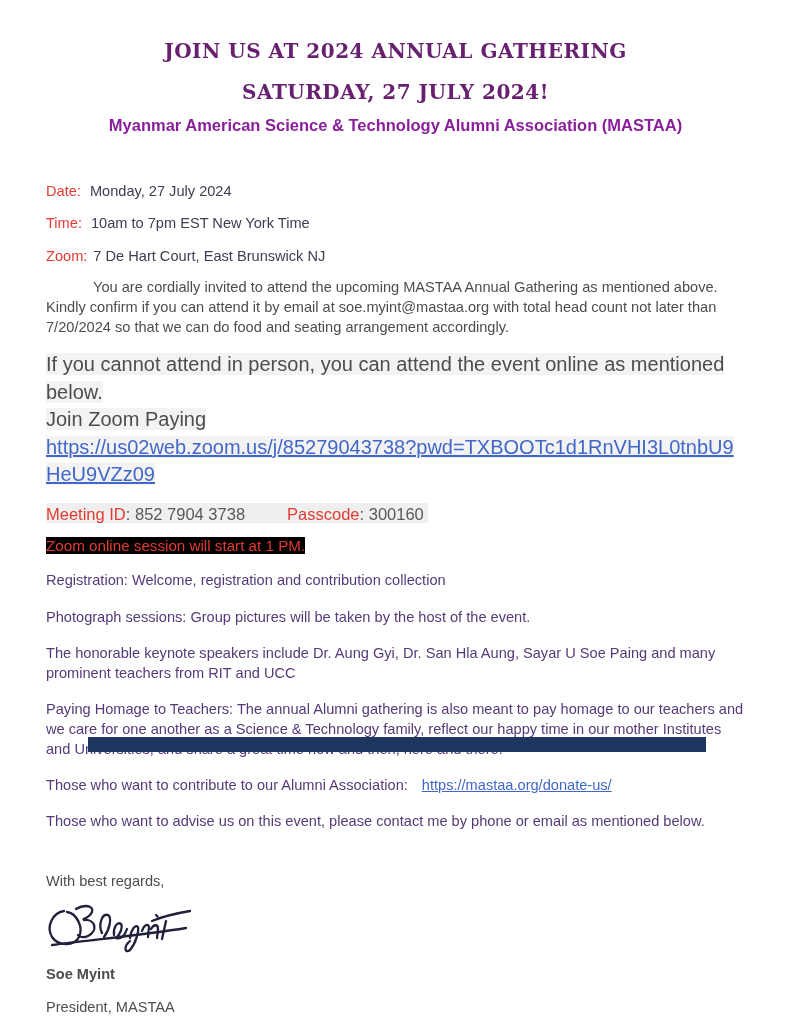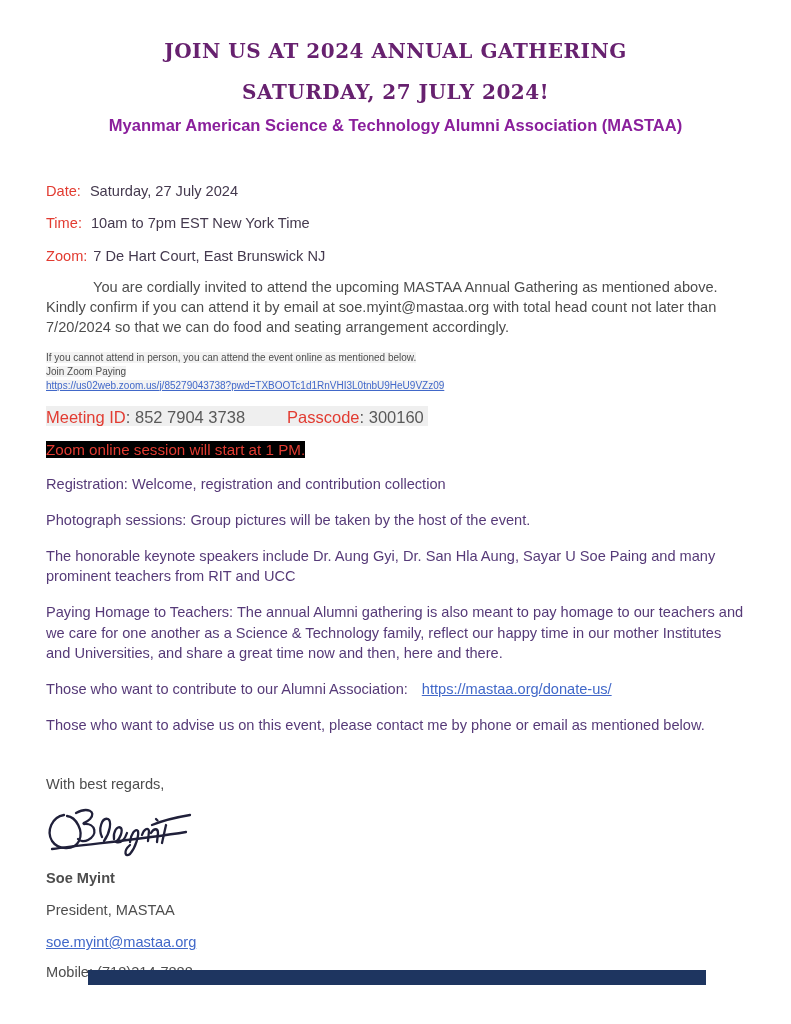--- a/index.html
+++ b/index.html
@@ -1,21 +1,21 @@
 <!DOCTYPE html>
 <html><head>
 <meta charset="utf-8">
 <style>
   html,body{margin:0;padding:0;background:#ffffff;}
   body{
     width:791px;height:1024px;position:relative;overflow:hidden;
     font-family:"Liberation Sans","DejaVu Sans",sans-serif;
     -webkit-font-smoothing:antialiased;
   }
-  .doc{position:relative;width:791px;height:985px;box-sizing:border-box;padding:38px 46px 0 46px;}
+  .doc{position:relative;width:791px;height:752px;box-sizing:border-box;padding:38px 46px 0 46px;}
 
   
   .title{
     font-family:"DejaVu Serif","Liberation Serif",serif;
     font-weight:bold;color:#67216f;text-align:center;
     font-size:20px;letter-spacing:.5px;margin:0 0 15px 0;line-height:1.3;
   }
   .title2{margin:0 0 10px 0;}
   .org{
     font-weight:bold;color:#8a1f9c;text-align:center;
@@ -29,21 +29,21 @@
 
   .red{color:#e23b31;}
   .gray{color:#4d4d4d;}
   .purple{color:#563a78;}
   .dark{color:#595959;}
 
   p{margin:0;}
   .para{font-size:14.6px;line-height:1.38;margin-bottom:14px;}
   .indent{text-indent:47px;white-space:pre-wrap;margin-top:4px;}
 
-  .zoom-block{font-size:10px;line-height:1.38;margin-bottom:15px;}
+  .zoom-block{font-size:20px;line-height:1.38;margin-bottom:15px;}
   .hl{background:#f3f3f3;}
   a{color:#4168c9;text-decoration:underline;cursor:pointer;}
   .zoom-url{word-break:break-all;}
 
   .meeting-line{font-size:16.5px;margin:2px 0 12px 0;line-height:1.3;}
   .meeting-line .hl2{background:#efefef;padding:2px 4px 0 0;}
   .gap{display:inline-block;width:42px;}
 
   .session-note{font-size:15.2px;margin-bottom:16px;}
   .session-note span{background:#000000;}
@@ -66,21 +66,21 @@
 </head>
 <body>
 
 <div class="doc">
 
   <h1 class="title">JOIN US AT 2024 ANNUAL GATHERING</h1>
   <h1 class="title title2">SATURDAY, 27 JULY 2024!</h1>
   <h2 class="org">Myanmar American Science &amp; Technology Alumni Association (MASTAA)</h2>
 
   <div class="detail-row">
-    <span class="lbl-red">Date:</span><span class="detail-val">Saturday, 27 July 2024</span>
+    <span class="lbl-red">Date:</span><span class="detail-val">Monday, 27 July 2024</span>
   </div>
   <div class="detail-row">
     <span class="lbl-red">Time:</span><span class="detail-val">10am to 7pm EST New York Time</span>
   </div>
   <div class="detail-row" style="margin-bottom:10px;">
     <span class="lbl-red">Zoom:</span><span class="detail-val" style="margin-left:6px;">7 De Hart Court, East Brunswick NJ</span>
   </div>
 
   <p class="para gray indent">You are cordially invited to attend the upcoming MASTAA Annual Gathering as mentioned above.  Kindly confirm if you can attend it by email at soe.myint@mastaa.org with total head count not later than 7/20/2024 so that we can do food and seating arrangement accordingly.</p>
 

